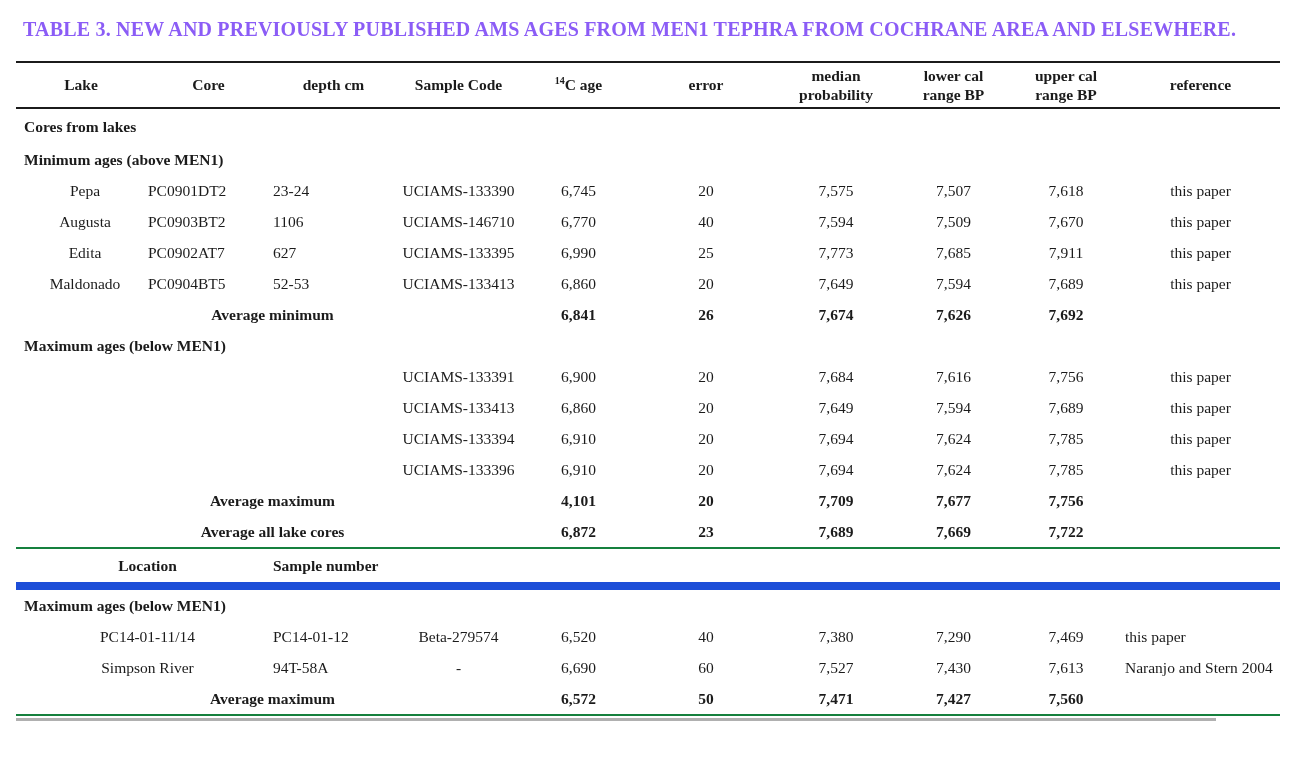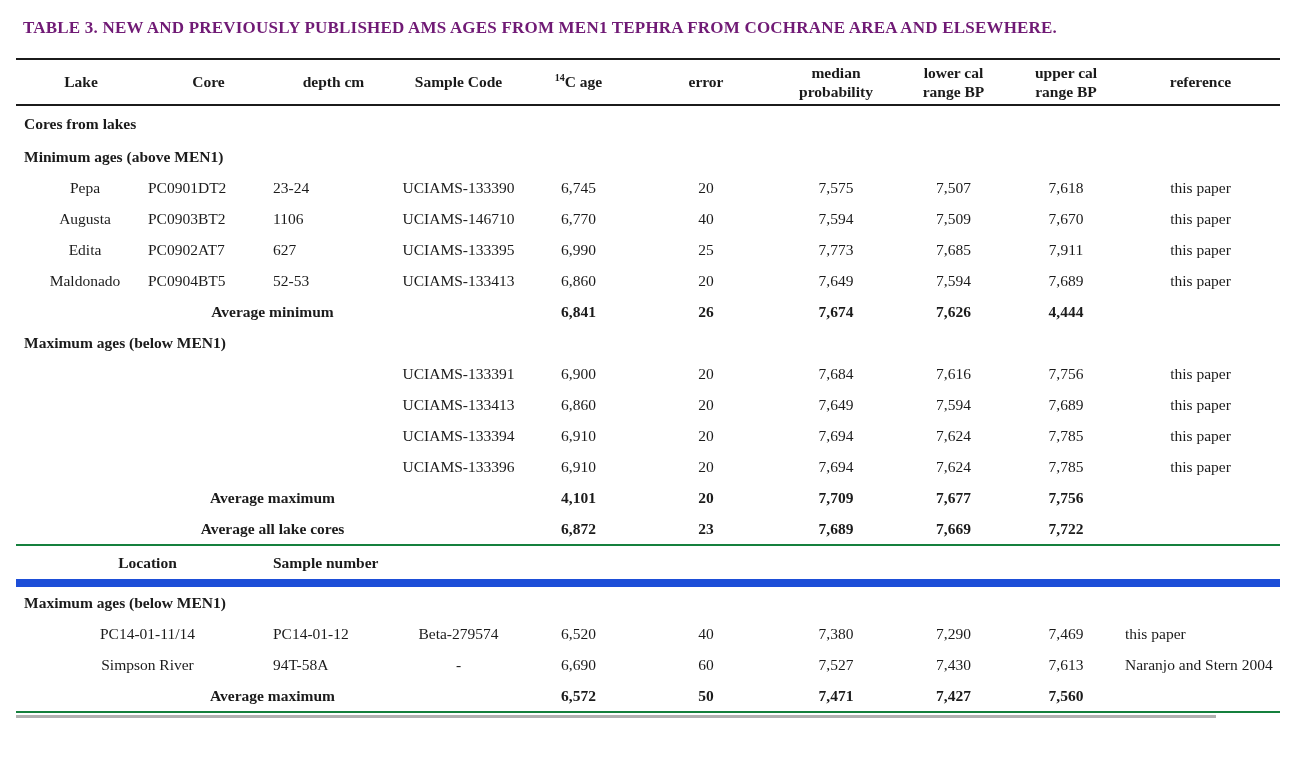--- a/index.html
+++ b/index.html
@@ -5,25 +5,25 @@
   html,body{margin:0;padding:0;}
   body{
     width:1305px;height:784px;
     background:#ffffff;
     color:#1b1b1b;
     font-family:"Liberation Serif","DejaVu Serif",serif;
     overflow:hidden;
   }
   .doc{padding:10px 24px 0 16px;}
   .title{
-    font-size:17px;
+    font-size:20px;
     font-weight:bold;
     letter-spacing:0.2px;
     margin:8px 0 0 7px;
-    color:#701a75;
+    color:#8b5cf6;
   }
   table{
     border-collapse:collapse;
     table-layout:fixed;
     width:1264px;
     margin-top:20px;
   }
   thead th{
     border-top:2px solid #1b1b1b;
     border-bottom:2px solid #1b1b1b;
@@ -154,21 +154,21 @@
           <td class="cell-center">7,594</td>
           <td class="cell-center">7,689</td>
           <td class="cell-center">this paper</td>
         </tr>
         <tr class="summary">
           <td class="cell-left" colspan="4">Average minimum</td>
           <td class="cell-center">6,841</td>
           <td class="cell-center">26</td>
           <td class="cell-center">7,674</td>
           <td class="cell-center">7,626</td>
-          <td class="cell-center">4,444</td>
+          <td class="cell-center">7,692</td>
           <td class="cell-center"></td>
         </tr>
         <tr class="section">
           <td class="cell-left" colspan="10">Maximum ages (below MEN1)</td>
         </tr>
         <tr>
           <td class="cell-left"></td>
           <td class="cell-left2"></td>
           <td class="cell-left2"></td>
           <td class="cell-center">UCIAMS-133391</td>

